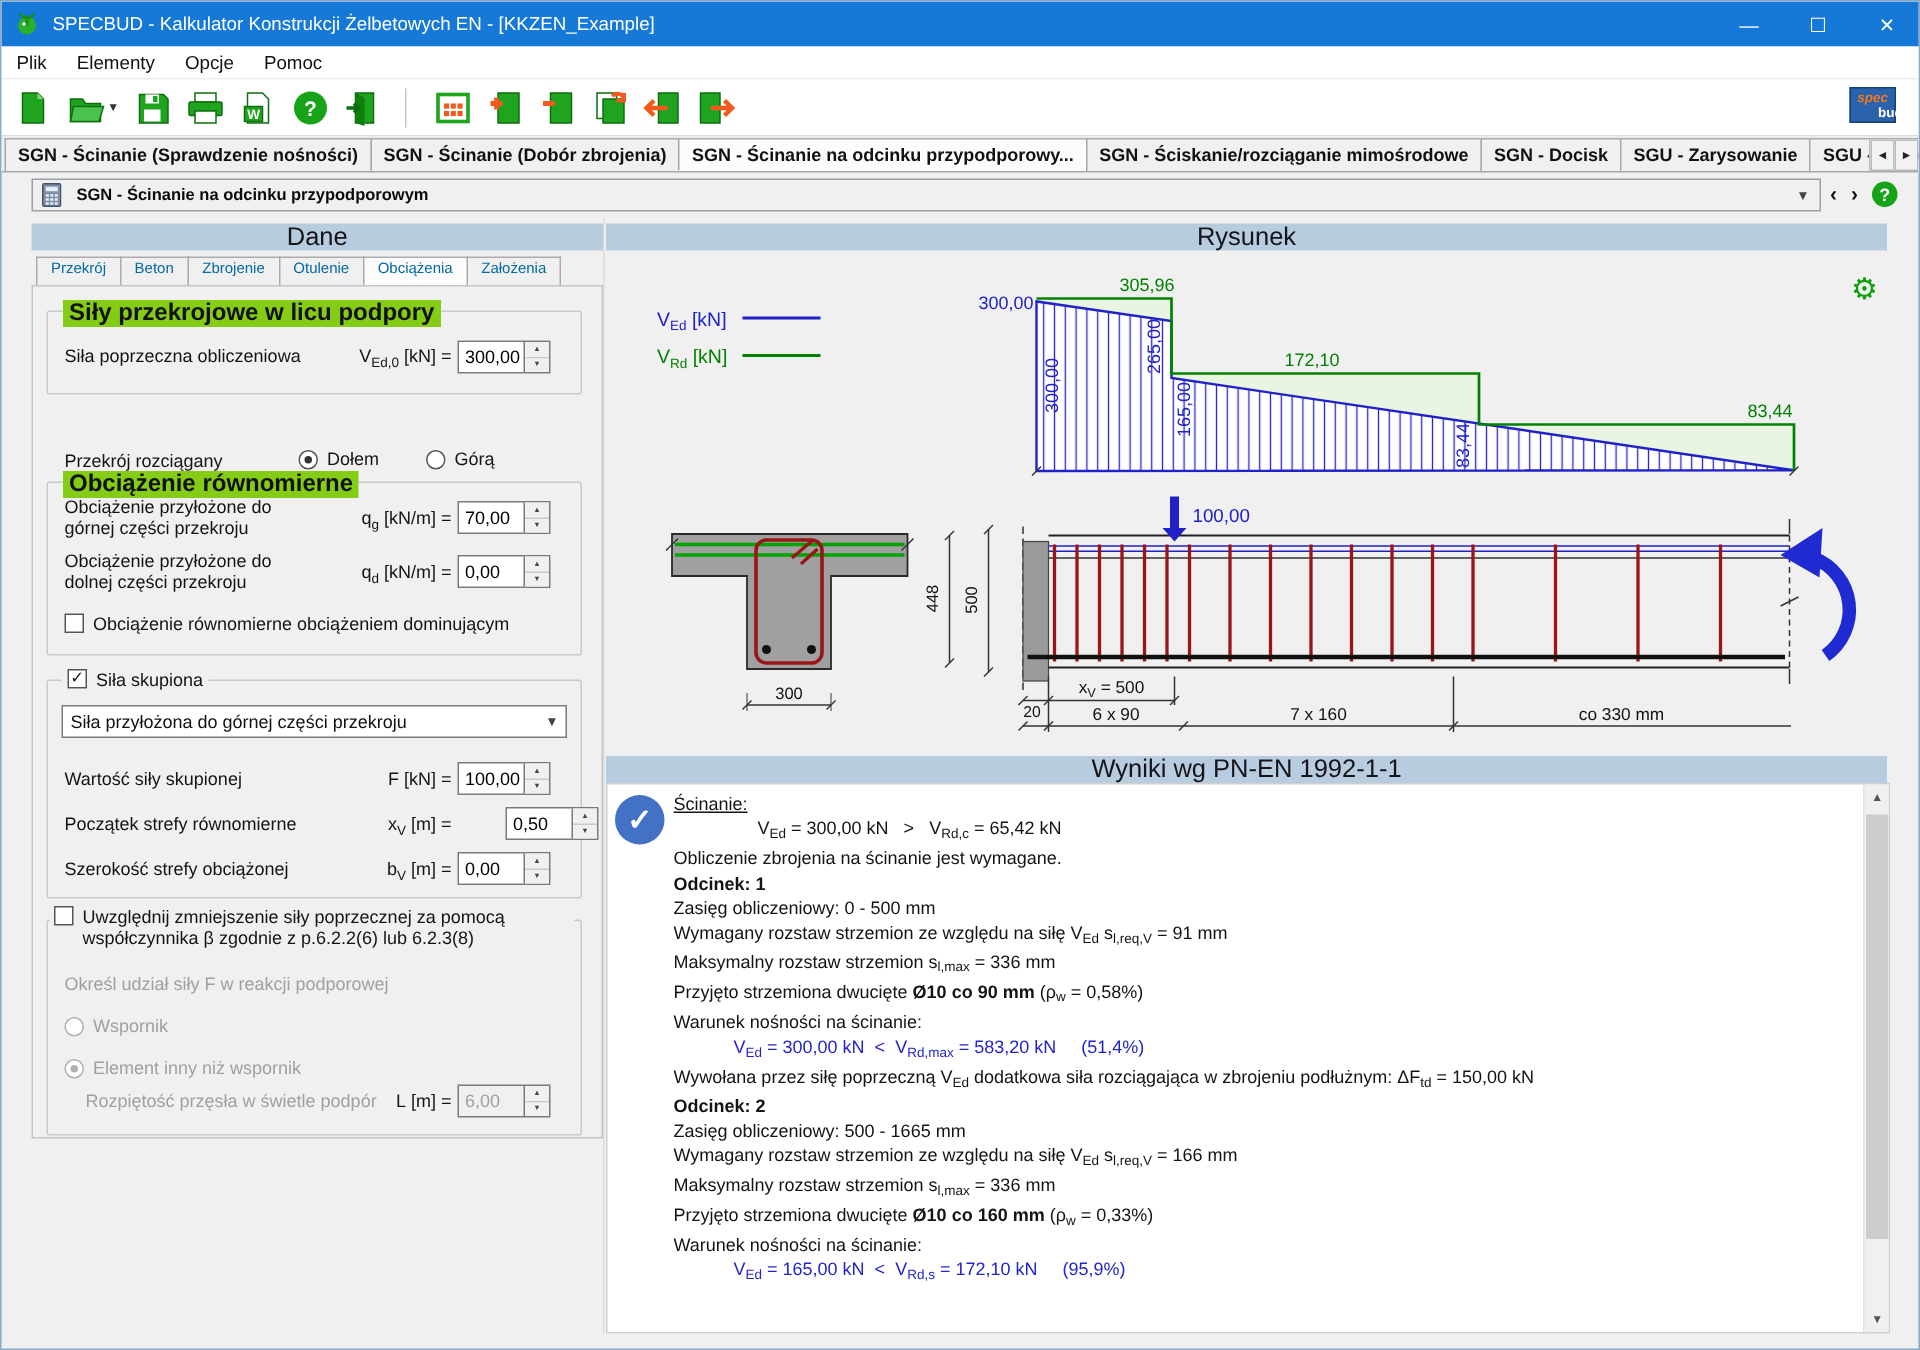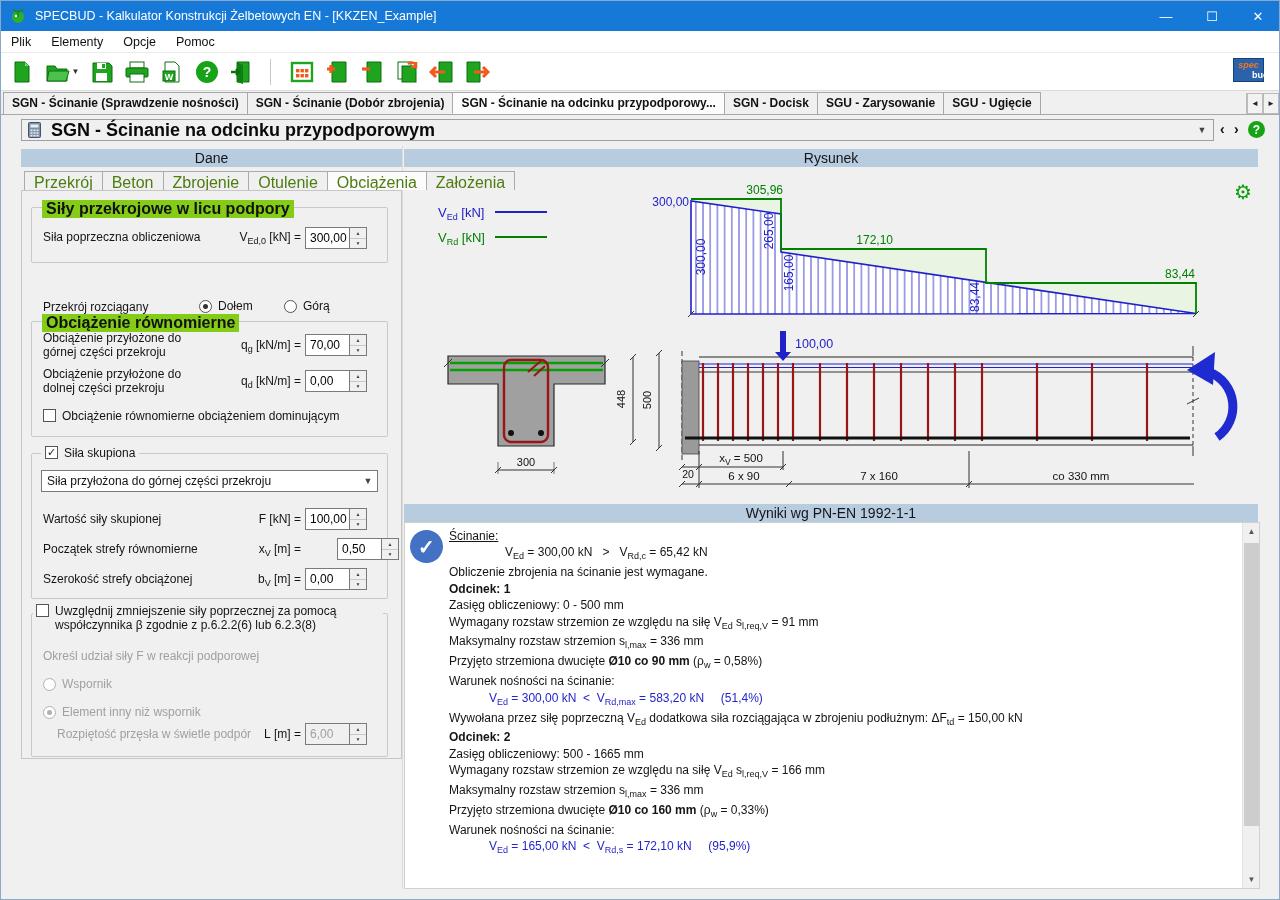--- a/index.html
+++ b/index.html
@@ -29,37 +29,37 @@
 
   
   #tabstrip { left:0; top:91px; width:1280px; height:23px; display:flex; background:#f0f0f0; border-bottom:1px solid #a8a8a8; overflow:hidden; padding-left:2px; }
   .mtab { flex:0 0 auto; font-size:12px; font-weight:bold; color:#111; padding:3px 8px 0 8px; border:1px solid #a8a8a8; border-bottom:none; background:#f0f0f0; white-space:nowrap; margin-right:-1px; }
   .mtab.active { background:#fcfcfc; border-bottom:1px solid #fcfcfc; }
   #tab-scroll { position:absolute; right:0; top:92px; height:21px; display:flex; background:#f0f0f0; border-left:1px solid #bbb; }
   .tsb { width:16px; height:21px; font-size:8px; color:#222; display:flex; align-items:center; justify-content:center; border:1px solid #bbb; background:#f2f2f2; }
 
   
   #module-combo { left:20px; top:118px; width:1193px; height:22px; background:#f0f0f0; border:1px solid #9aa0a6; display:flex; align-items:center; }
-  #module-title { font-size:18px; font-weight:bold; margin-left:10px; color:#0a0a0a; }
+  #module-title { font-size:11px; font-weight:bold; margin-left:10px; color:#0a0a0a; }
   #module-dd { position:absolute; right:2px; top:2px; width:18px; height:16px; display:flex; align-items:center; justify-content:center; font-size:9px; color:#444; }
   .hdr-arrow { font-size:14px; font-weight:bold; color:#111; }
   #hdr-prev { left:1219px; top:120px; }
   #hdr-next { left:1233px; top:120px; }
   .qmark { width:17px; height:17px; border-radius:50%; background:#17a317; color:#fff; font-weight:bold; font-size:12px; display:flex; align-items:center; justify-content:center; }
   #hdr-help { left:1247px; top:120px; }
 
   
-  .panel-hdr { height:18px; background:#b8ccdf; font-size:14px; color:#14141a; display:flex; align-items:center; justify-content:center; }
+  .panel-hdr { height:18px; background:#b8ccdf; font-size:17px; color:#14141a; display:flex; align-items:center; justify-content:center; }
   #dane-hdr { left:20px; top:148px; width:381px; }
   #rys-hdr { left:403px; top:148px; width:854px; }
   #wyn-hdr { left:403px; top:503px; width:854px; }
 
   
   #dane-tabs { left:23px; top:170px; height:19px; display:flex; }
-  .dtab { font-size:16px; color:#4d7c0f; padding:2px 9px 0 9px; border:1px solid #ababab; border-bottom:none; background:#f0f0f0; margin-right:-1px; white-space:nowrap; }
+  .dtab { font-size:10px; color:#0369a1; padding:2px 9px 0 9px; border:1px solid #ababab; border-bottom:none; background:#f0f0f0; margin-right:-1px; white-space:nowrap; }
   .dtab.active { background:#fcfcfc; position:relative; }
   #dane-box { left:20px; top:189px; width:381px; height:569px; background:#f0f0f0; border:1px solid #c6c6c6; }
 
   .groupbox { position:absolute; border:1px solid #c9c9c9; border-radius:2px; }
   .gb-legend { position:absolute; top:-8px; left:10px; background:#84cc16; padding:0 4px; font-size:16px; font-weight:bold; color:#111; white-space:nowrap; }
   .lbl { position:absolute; font-size:12px; color:#141414; }
   .lbl.gray, .gray { color:#a0a0a0; }
   .sym { position:absolute; font-size:12px; color:#141414; text-align:right; }
   sub.ssub { font-size:9px; }
   .input { position:absolute; width:62px; height:22px; background:#fff; border:1px solid #7a7a7a; display:flex; align-items:center; }
@@ -219,20 +219,21 @@
     <div id="specbud-logo">
       <span class="l1">spec</span>
       <span class="l2">bud</span>
     </div>
   </div>
 
   <div id="tabstrip" class="abs">
       <div class="mtab">SGN - Ścinanie (Sprawdzenie nośności)</div>
       <div class="mtab">SGN - Ścinanie (Dobór zbrojenia)</div>
       <div class="mtab active">SGN - Ścinanie na odcinku przypodporowy...</div>
+      <div class="mtab">SGN - Ściskanie/rozciąganie mimośrodowe</div>
       <div class="mtab">SGN - Docisk</div>
       <div class="mtab">SGU - Zarysowanie</div>
       <div class="mtab">SGU - Ugięcie</div>
     </div>
   <div id="tab-scroll">
     <div class="tsb">◄</div>
     <div class="tsb">►</div>
   </div>
 
   <div id="module-combo" class="abs">

